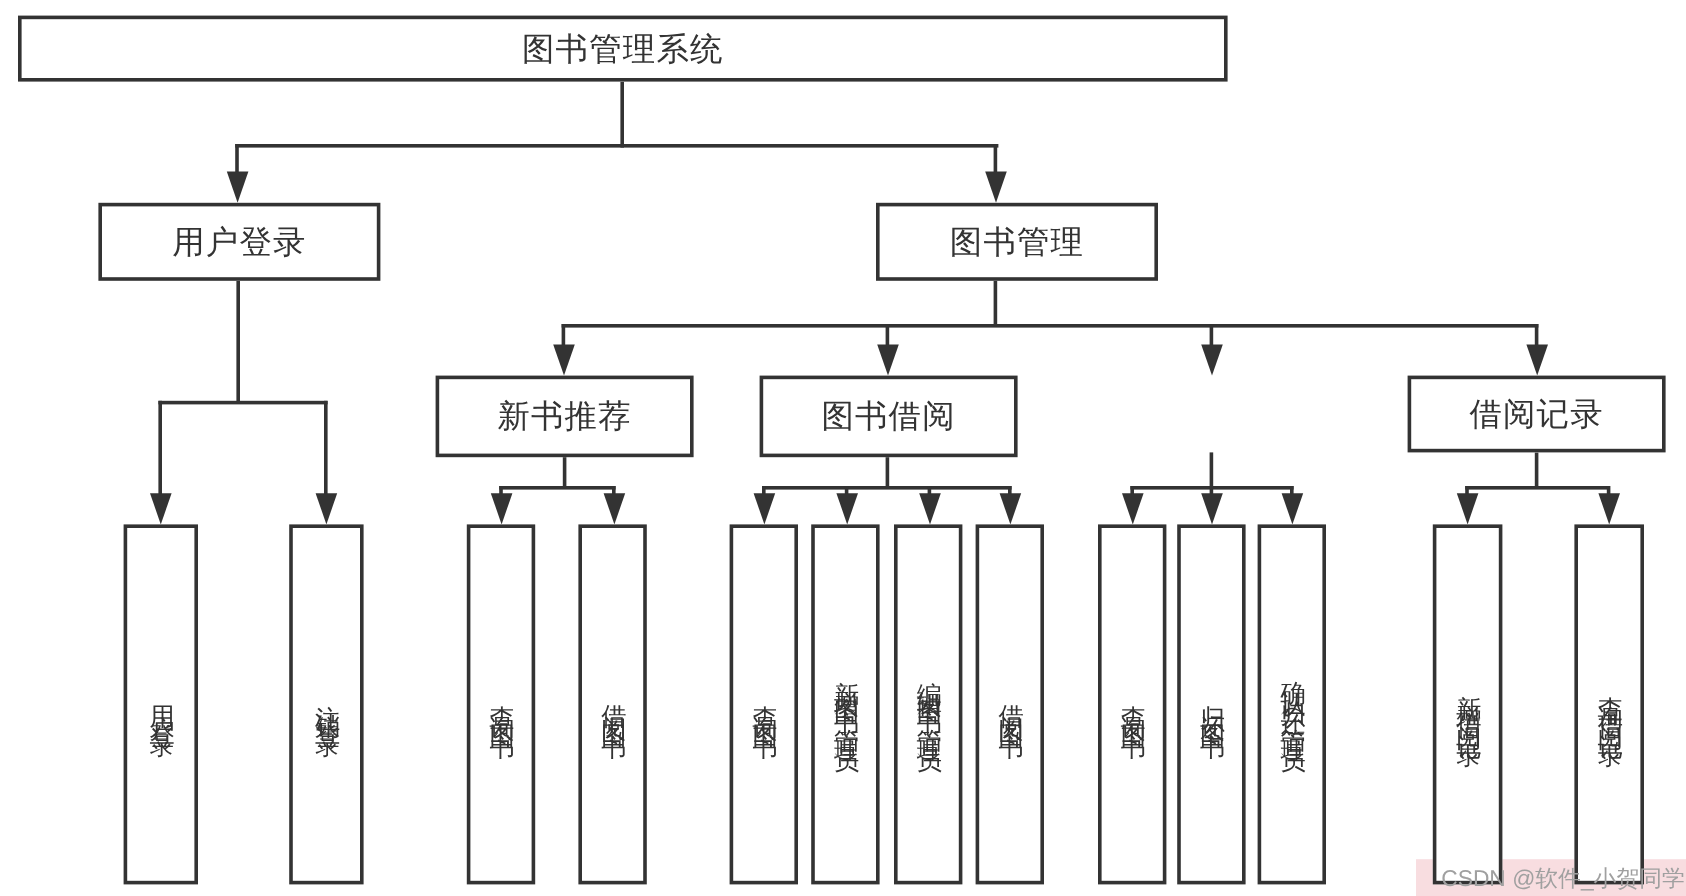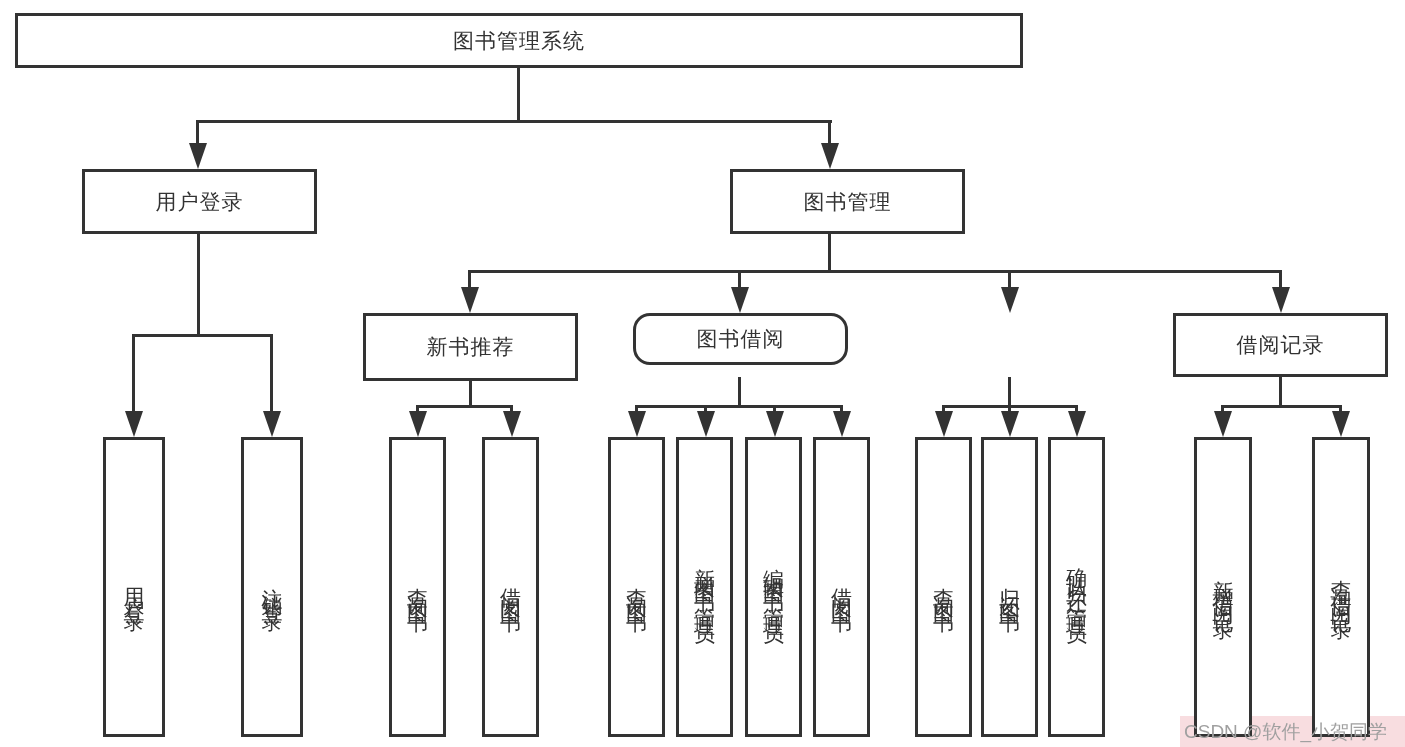--- a/index.html
+++ b/index.html
@@ -11,21 +11,21 @@
     font-family:"Liberation Sans","DejaVu Sans",sans-serif;
     color:#333333;
   }
   
   .hbox{
     position:absolute;
     box-sizing:border-box;
     border:3px solid #333333;
     background:#ffffff;
     display:flex;align-items:center;justify-content:center;
-    font-size:21px;letter-spacing:1px;color:#333333;
+    font-size:27px;letter-spacing:1px;color:#333333;
     z-index:2;
   }
   .vbox{
     position:absolute;
     box-sizing:border-box;
     border:3px solid #333333;
     background:#ffffff;
     top:437px;height:300px;
     display:flex;align-items:center;justify-content:center;
     writing-mode:vertical-rl;text-orientation:mixed;
@@ -41,21 +41,21 @@
     border-right:9px solid transparent;
     border-top:26px solid #333333;
   }
   
   .wm-band{
     position:absolute;left:1180px;top:716px;width:225px;height:31px;
     background:#f8dde0;z-index:1;
   }
   .wm-text{
     position:absolute;left:1184px;top:719px;width:220px;
-    font-size:19px;color:#a0a0a0;z-index:3;white-space:nowrap;
+    font-size:19px;color:#a0a0a0;z-index:3;white-space:nowrap;text-align:right;
   }
 </style>
 </head>
 <body>
 
 <div id="canvas">
 
   <div class="hbox" style="left:15px;top:13px;width:1008px;height:55px;">
     <span>图书管理系统</span>
   </div>
@@ -88,21 +88,21 @@
   <div class="vline" style="left:738px;top:270px;height:19px;"></div>
   <div class="arrow" style="left:731px;top:287px;"></div>
   <div class="vline" style="left:1008px;top:270px;height:19px;"></div>
   <div class="arrow" style="left:1001px;top:287px;"></div>
   <div class="vline" style="left:1279px;top:270px;height:19px;"></div>
   <div class="arrow" style="left:1272px;top:287px;"></div>
 
   <div class="hbox" style="left:363px;top:313px;width:215px;height:68px;">
     <span>新书推荐</span>
   </div>
-  <div class="hbox" style="left:633px;top:313px;width:215px;height:52px;border-radius:17px;">
+  <div class="hbox" style="left:633px;top:313px;width:215px;height:68px;">
     <span>图书借阅</span>
   </div>
   <div class="hbox" style="left:1173px;top:313px;width:215px;height:64px;">
     <span>借阅记录</span>
   </div>
 
   <div class="vline" style="left:469px;top:377px;height:30px;"></div>
   <div class="hline" style="left:416px;top:405px;width:97px;"></div>
   <div class="vline" style="left:416px;top:405px;height:10px;"></div>
   <div class="arrow" style="left:409px;top:411px;"></div>

